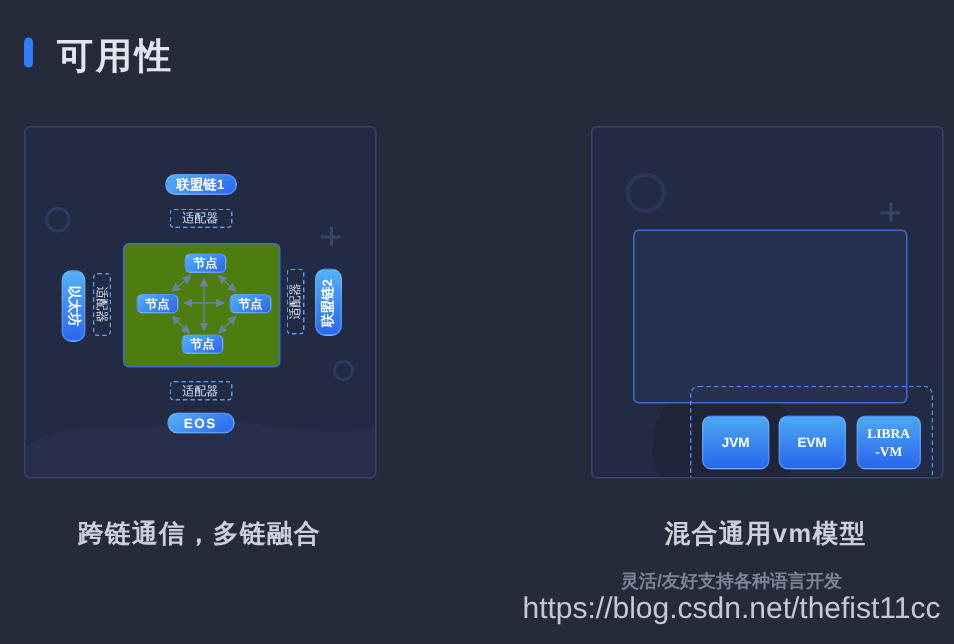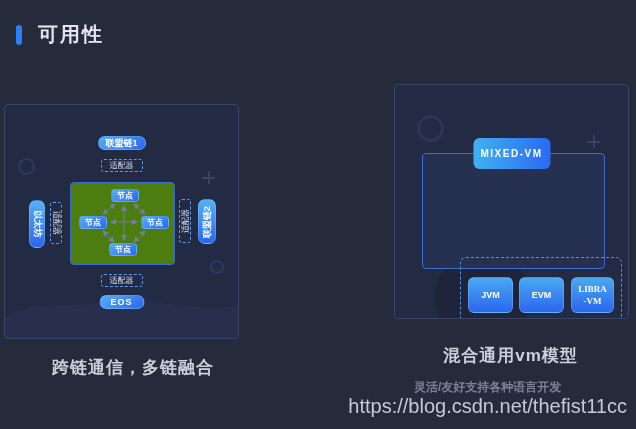--- a/index.html
+++ b/index.html
@@ -3,26 +3,26 @@
 <meta charset="utf-8">
 <style>
   html,body{margin:0;padding:0;}
   body{
     width:636px;height:429px;position:relative;overflow:hidden;
     background:#262b3b;
     font-family:"Liberation Sans","DejaVu Sans",sans-serif;
   }
   
   .title-accent{position:absolute;left:16px;top:25px;width:6px;height:20px;border-radius:3px;background:#2e7ef5;}
-  .page-title{position:absolute;left:38px;top:21px;font-size:20px;font-weight:bold;color:#e2e5ed;letter-spacing:2px;}
+  .page-title{position:absolute;left:38px;top:21px;font-size:24px;font-weight:bold;color:#e2e5ed;letter-spacing:2px;}
 
   
   .panel{position:absolute;top:84px;width:233px;height:233px;background:#222a44;
          border:1px solid #3a4468;border-radius:4px;overflow:hidden;}
-  .panel.left{left:4px;margin-top:20px;}
+  .panel.left{left:16px;}
   .panel.right{left:394px;}
 
   
   .ring{position:absolute;border-radius:50%;border:2px solid #2c3a63;}
   .ring.r1{left:13px;top:53px;width:13px;height:13px;}
   .ring.r2{left:205px;top:155px;width:10px;height:10px;}
   .ring.r3{left:22px;top:30px;width:21px;height:21px;border-width:3px;border-color:#2b3459;}
   .plus{position:absolute;width:13px;height:13px;}
   .plus::before{content:'';position:absolute;left:0;top:5.5px;width:13px;height:2px;background:#39436a;}
   .plus::after{content:'';position:absolute;left:5.5px;top:0;width:2px;height:13px;background:#39436a;}
@@ -78,21 +78,21 @@
   .dashed-rect{position:absolute;left:37px;top:103px;width:162px;height:69px;
                border:1px dashed #4f8fe8;border-radius:6px;box-sizing:border-box;}
   .vm-btn{position:absolute;top:103px;height:36px;width:45px;border-radius:6px;font-size:9px;
           background:linear-gradient(180deg,#4aa9f2,#2b66ee);white-space:pre-line;text-align:center;line-height:12px;}
   .vm-btn{top:19px;}
   .vm1{left:7px;} .vm2{left:58px;} .vm3{left:110px;width:43px;font-family:Liberation Serif, serif;}
 
   
   .caption{position:absolute;top:344px;font-size:17px;font-weight:bold;color:#cbd0db;
            text-align:center;letter-spacing:1px;}
-  .caption.left{left:16px;width:234px;margin-top:12px;}
+  .caption.left{left:16px;width:234px;}
   .caption.right{left:394px;width:233px;}
 
   
   .watermark{position:absolute;right:9px;bottom:11px;text-align:center;line-height:1.15;}
   .wm1{font-size:12px;color:#7d8395;font-weight:bold;}
   .wm2{font-size:20px;color:#c6c9d1;}
 </style>
 </head>
 <body>
 
@@ -158,21 +158,20 @@
   <div class="dark-circle"></div>
 
   <div class="outer-rect">
     <div class="dashed-rect">
       <div class="btn vm-btn vm2">EVM</div>
       <div class="btn vm-btn vm1">JVM</div>
       <div class="btn vm-btn vm3">LIBRA
 -VM</div>
     </div>
   </div>
-  <div class="btn pill mixed-vm">MIXED-VM</div>
 </div>
 
 <div class="caption left">跨链通信，多链融合</div>
 <div class="caption right">混合通用vm模型</div>
 
 <div class="watermark">
   <div class="wm1">灵活/友好支持各种语言开发</div>
   <div class="wm2">https://blog.csdn.net/thefist11cc</div>
 </div>
 

